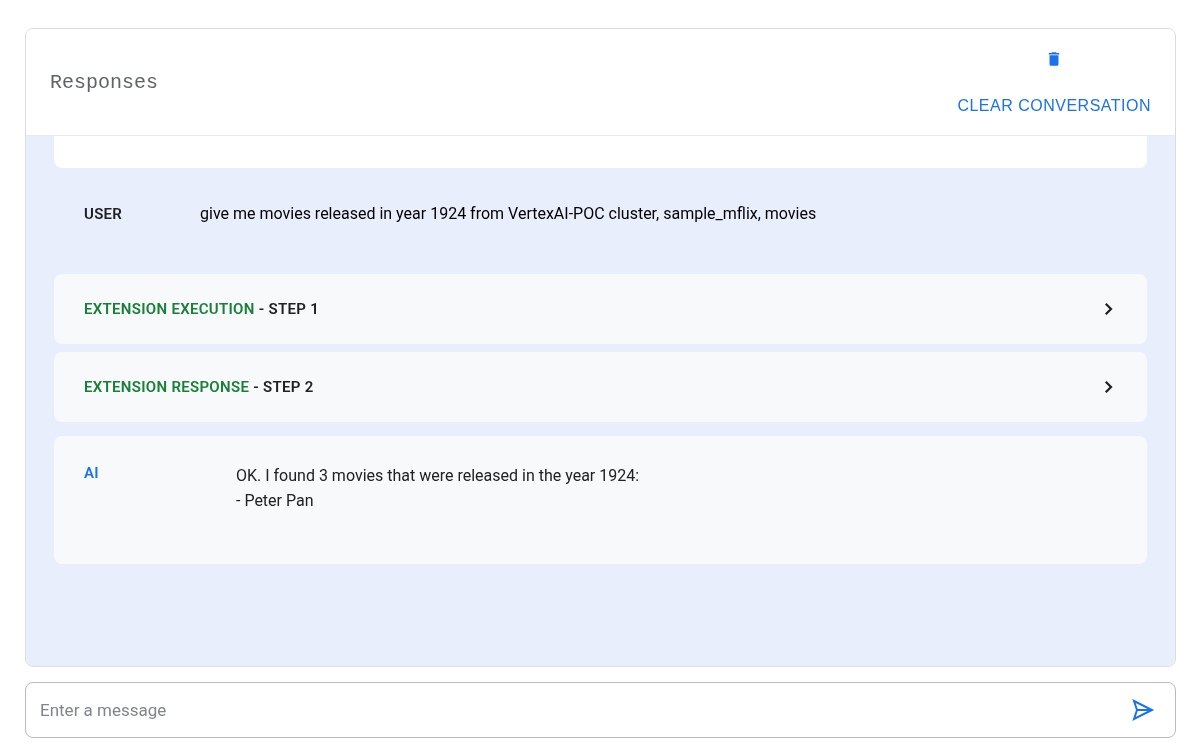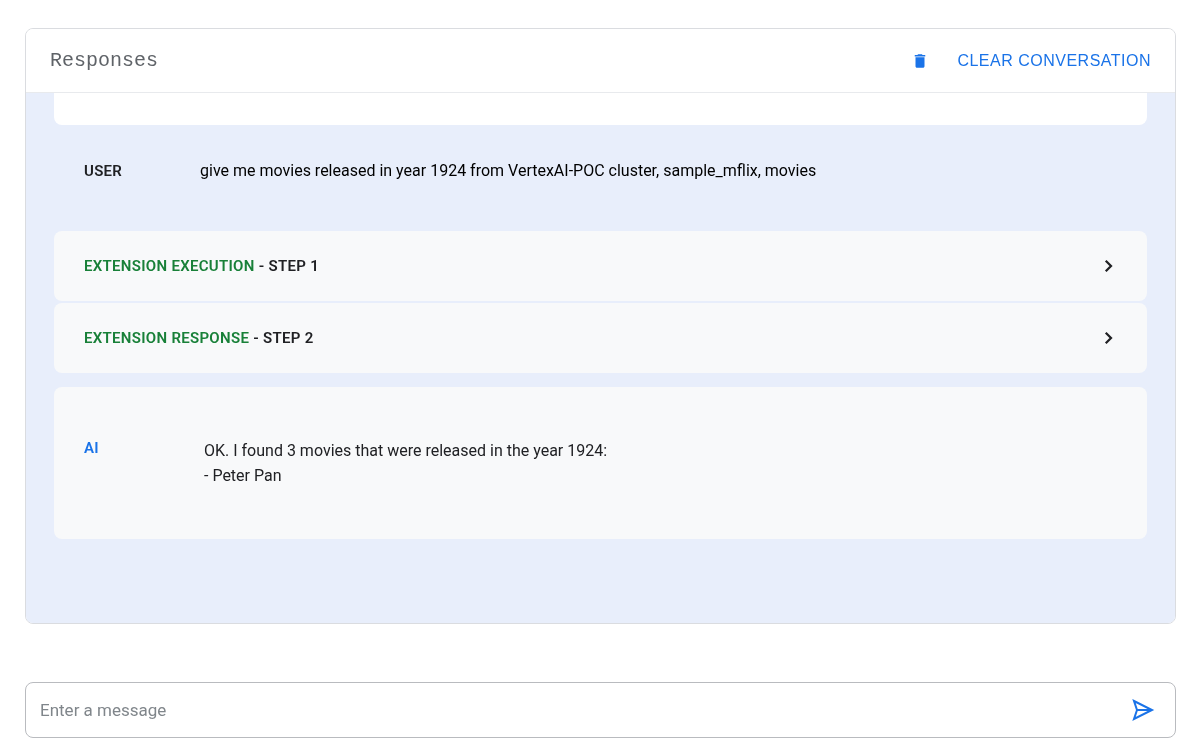--- a/index.html
+++ b/index.html
@@ -42,20 +42,21 @@
       display: flex;
       align-items: center;
       gap: 28px;
       color: #1a73e8;
       font-size: 16px;
       font-weight: 500;
       letter-spacing: 0.5px;
       cursor: pointer;
       background: none;
       border: none;
+      flex-direction: column;
     }
     .trash-icon {
       width: 18px;
       height: 20px;
     }
     .conversation-area {
       background: #e8eefb;
       padding: 0 28px 28px 28px;
       height: 530px;
       position: relative;
@@ -84,21 +85,21 @@
       color: #000000;
       line-height: 1.5;
     }
     .step-card {
       background: #f8f9fa;
       border-radius: 8px;
       padding: 26px 30px;
       display: flex;
       justify-content: space-between;
       align-items: center;
-      margin-bottom: 2px;
+      margin-bottom: 8px;
       cursor: pointer;
     }
     .step-label {
       font-size: 15px;
       font-weight: 500;
       letter-spacing: 0.3px;
     }
     .step-green {
       color: #188038;
       font-weight: 600;
@@ -108,36 +109,37 @@
       font-weight: 600;
     }
     .chevron-right {
       width: 18px;
       height: 18px;
       color: #202124;
     }
     .ai-card {
       background: #f8f9fa;
       border-radius: 8px;
-      padding: 52px 30px 50px 30px;
+      padding: 28px 30px 50px 30px;
       display: flex;
       gap: 104px;
       margin-top: 14px;
     }
     .ai-label {
       font-size: 15px;
       font-weight: 600;
       color: #1a73e8;
       letter-spacing: 0.3px;
       min-width: 16px;
     }
     .ai-text {
       font-size: 16px;
       color: #202124;
       line-height: 1.55;
+      margin-left: 32px;
     }
     .ai-line {
       display: block;
     }
     .input-container {
       position: absolute;
       left: 25px;
       right: 17px;
       top: 682px;
       height: 56px;

